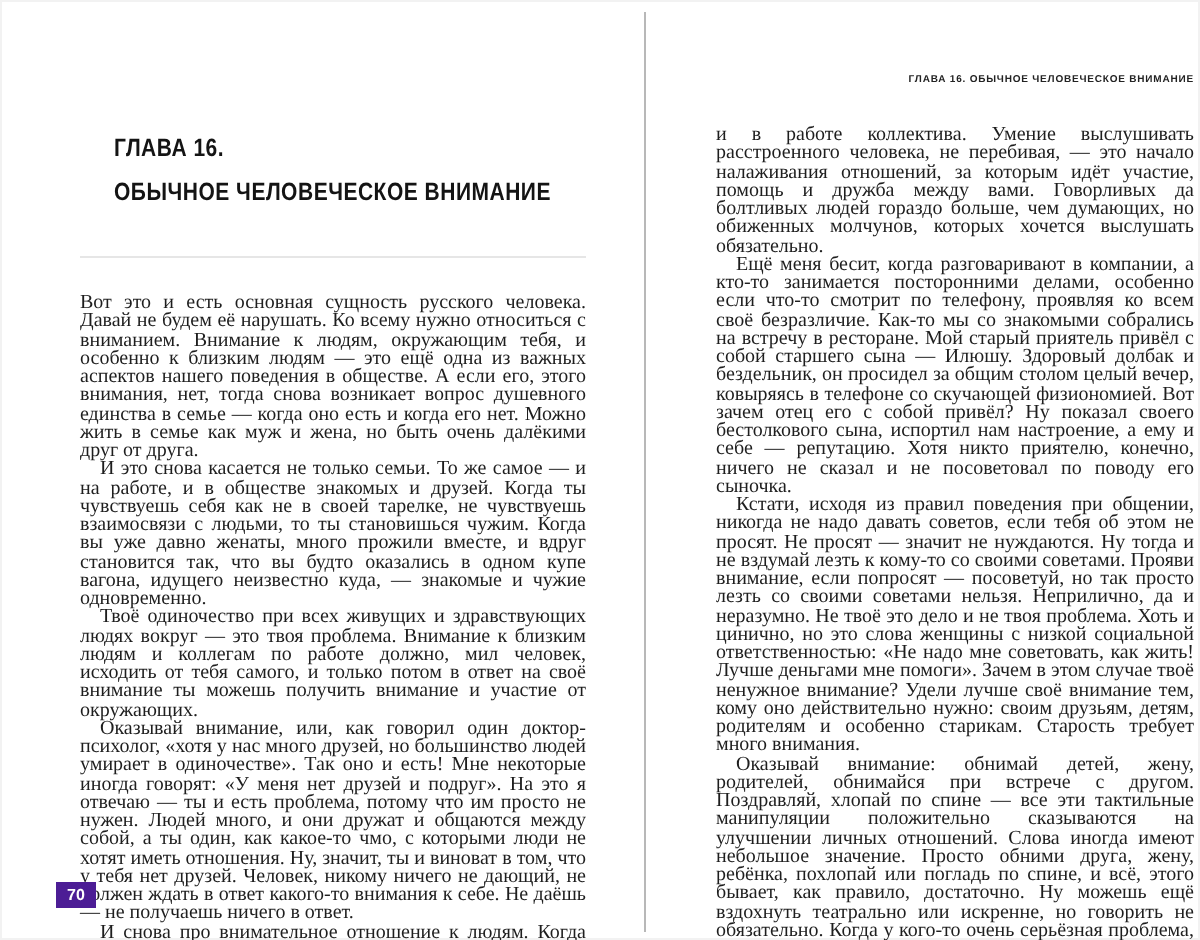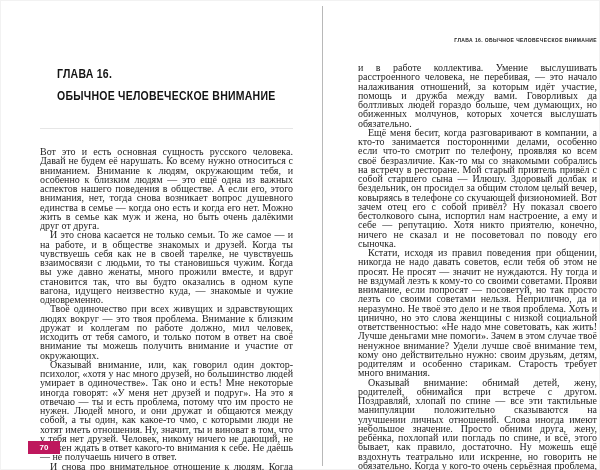--- a/index.html
+++ b/index.html
@@ -65,22 +65,22 @@
     text-align:right;
     font-family:"Liberation Sans", sans-serif;
     font-weight:bold;
     font-size:5px;
     letter-spacing:0.4px;
     color:#222222;
     white-space:nowrap;
   }
   .page-number-badge {
     position:absolute; left:28px; top:428px;
-    width:32px; height:13px;
-    background:#be185d;
+    width:20px; height:13px;
+    background:#4c1d95;
     color:#ffffff;
     font-family:"Liberation Sans", sans-serif;
     font-weight:bold;
     font-size:8px;
     display:flex; align-items:center; justify-content:center;text-align:right;
   }
 </style>
 </head>
 <body>
 
@@ -91,21 +91,21 @@
     <div class="chapter-heading">
       <div>ГЛАВА 16.</div>
       <div>ОБЫЧНОЕ ЧЕЛОВЕЧЕСКОЕ ВНИМАНИЕ</div>
     </div>
 
     <div class="heading-rule"></div>
 
     <div class="body-block left-body">
       <p class="first">Вот это и есть основная сущность русского человека. Давай не будем её нарушать. Ко всему нужно относиться с вниманием. Внимание к людям, окружающим тебя, и особенно к близким людям — это ещё одна из важных аспектов нашего поведения в обществе. А если его, этого внимания, нет, тогда снова возникает вопрос душевного единства в семье — когда оно есть и когда его нет. Можно жить в семье как муж и жена, но быть очень далёкими друг от друга.</p>
       <p>И это снова касается не только семьи. То же самое — и на работе, и в обществе знакомых и друзей. Когда ты чувствуешь себя как не в своей тарелке, не чувствуешь взаимосвязи с людьми, то ты становишься чужим. Когда вы уже давно женаты, много прожили вместе, и вдруг становится так, что вы будто оказались в одном купе вагона, идущего неизвестно куда, — знакомые и чужие одновременно.</p>
-      <p>Твоё одиночество при всех живущих и здравствующих людях вокруг — это твоя проблема. Внимание к близким дружат и коллегам по работе должно, мил человек, исходить от тебя самого, и только потом в ответ на своё внимание ты можешь получить внимание и участие от окружающих.</p>
+      <p>Твоё одиночество при всех живущих и здравствующих людях вокруг — это твоя проблема. Внимание к близким людям и коллегам по работе должно, мил человек, исходить от тебя самого, и только потом в ответ на своё внимание ты можешь получить внимание и участие от окружающих.</p>
       <p>Оказывай внимание, или, как говорил один доктор-психолог, «хотя у нас много друзей, но большинство людей умирает в одиночестве». Так оно и есть! Мне некоторые иногда говорят: «У меня нет друзей и подруг». На это я отвечаю — ты и есть проблема, потому что им просто не нужен. Людей много, и они дружат и общаются между собой, а ты один, как какое-то чмо, с которыми люди не хотят иметь отношения. Ну, значит, ты и виноват в том, что у тебя нет друзей. Человек, никому ничего не дающий, не должен ждать в ответ какого-то внимания к себе. Не даёшь — не получаешь ничего в ответ.</p>
       <p>И снова про внимательное отношение к людям. Когда ты уделяешь особое внимание человеку, то всегда возникает сильная эмоциональная связь. Сначала внимание, потом участие в своего, потом помощь человеку. И я повторюсь, что особенно процесс оказания внимания даёт результат в семье</p>
     </div>
 
     <div class="page-number-badge">70</div>
 
   </div>
 
   <div class="page-divider"></div>
 

